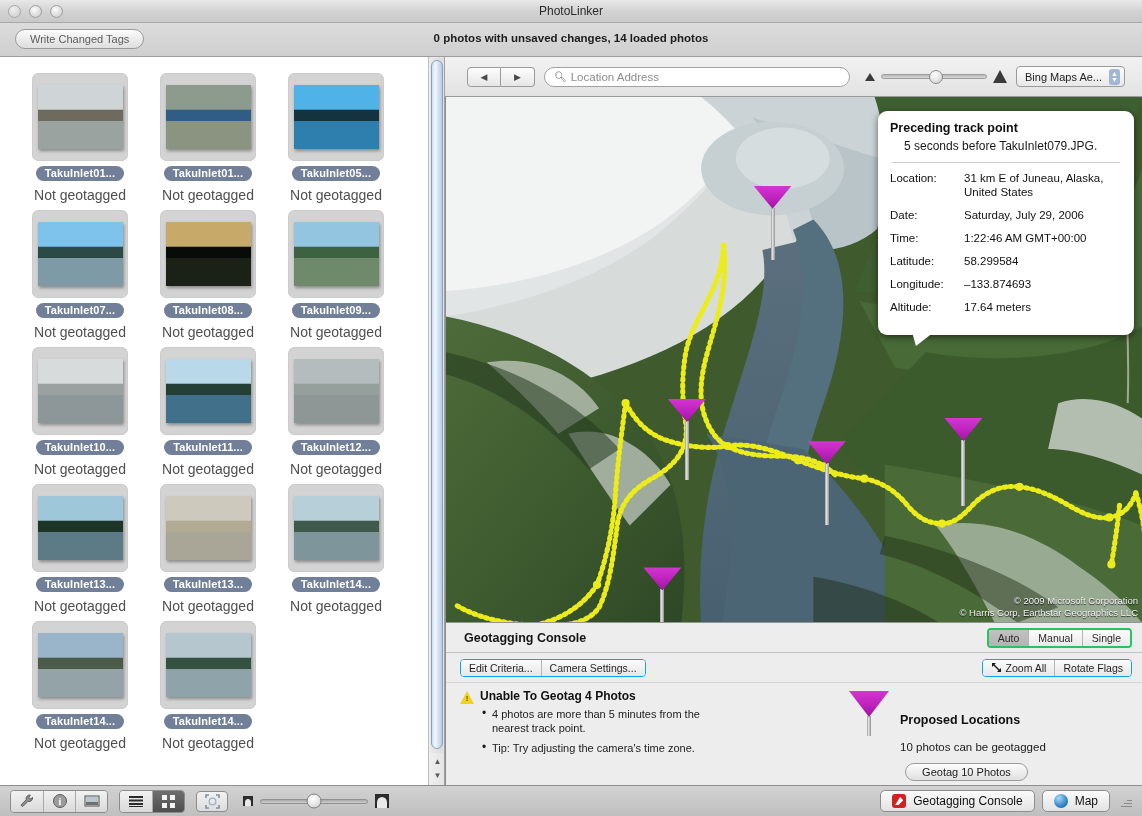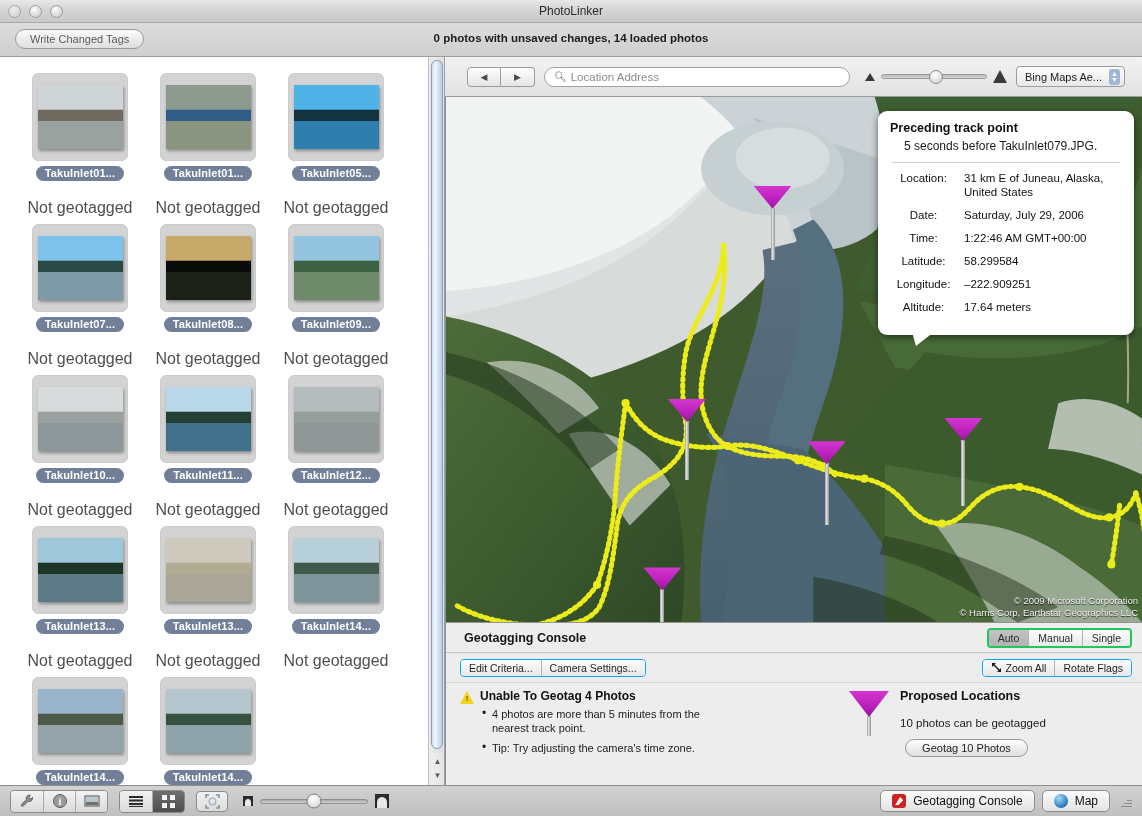--- a/index.html
+++ b/index.html
@@ -80,21 +80,21 @@
     box-shadow: 1px 2px 3px rgba(0,0,0,.35);
     background-size: cover; background-position: center;
   }
   .pill {
     display: inline-block; margin-top: 5px;
     padding: 1px 9px 2px; border-radius: 9px;
     background: #717f99; color: #ffffff;
     font-size: 11px; font-weight: bold; letter-spacing: .1px;
     max-width: 112px; overflow: hidden; white-space: nowrap;
   }
-  .geostate { font-size: 16px; color: #4f4f4f; margin-top: 14px; }
+  .geostate { font-size: 14px; color: #4f4f4f; margin-top: 2px; }
 
   
   .vscroll {
     width: 17px; flex: 0 0 17px;
     background: linear-gradient(to right, #f0f0f0, #e4e4e4);
     border-left: 1px solid #bdbdbd; border-right: 1px solid #9f9f9f;
     position: relative;
   }
   .vscroll .track {
     position: absolute; left: 1px; right: 1px; top: 1px; bottom: 32px;
@@ -195,21 +195,21 @@
   .callout {
     position: absolute; width: 256px;
     background: #ffffff; border-radius: 9px;
     box-shadow: 0 2px 7px rgba(0,0,0,.55);
     padding: 10px 12px 12px;
   }
   .callout h3 { font-size: 12.5px; color: #101010; margin-bottom: 4px; }
   .callout .sub { font-size: 12px; color: #1a1a1a; padding-left: 14px; }
   .callout hr { border: none; border-top: 1px solid #cdcdcd; margin: 9px 2px 8px; }
   .kv { display: flex; font-size: 11.5px; color: #111; margin-bottom: 9px; line-height: 14px; }
-  .kv .k { width: 74px; text-align: center; flex: 0 0 74px; padding-right: 7px; }
+  .kv .k { width: 74px; text-align: left; flex: 0 0 74px; padding-right: 7px; }
   .kv .v { flex: 1 1 auto; }
   .callout-tail {
     position: absolute; left: 34px; bottom: -11px; width: 22px; height: 14px;
     background: #fff; clip-path: polygon(0 0, 100% 0, 18% 100%);
   }
 
   
   .console {
     flex: 0 0 163px; background: #ededed;
     border-top: 1px solid #949494; border-left: 1px solid #8e8e8e;
@@ -264,21 +264,21 @@
   }
   .proposed { width: 300px; flex: 0 0 300px; display: flex; gap: 10px; padding-left: 18px; }
   .prop-flag { flex: 0 0 42px; padding-top: 2px; }
   .prop-flag .cone {
     width: 40px; height: 26px; margin: 0 auto;
     background: linear-gradient(to bottom,#d436cf 0%, #bb1fbb 60%, #961796 100%);
     clip-path: polygon(0 0, 100% 0, 50% 100%);
   }
   .prop-flag .stem { width: 4px; height: 20px; margin: -1px auto 0;
     background: linear-gradient(to right,#9c9c9c,#e3e3e3 40%,#8e8e8e); }
-  .prop-title { font-size: 12.5px; font-weight: bold; color: #111; }
+  .prop-title { font-size: 12.5px; font-weight: bold; color: #111; margin-top: 24px; }
   .prop-count { font-size: 11.5px; color: #1a1a1a; margin-top: 14px; text-align: right; }
   .geotag-btn {
     margin-top: 10px; display: inline-block; padding: 2px 16px;
     border: 1px solid #9b9b9b; border-radius: 10px;
     background: linear-gradient(to bottom,#fdfdfd,#ececec 55%,#e0e0e0);
     font-size: 11px; color: #1c1c1c; cursor: default;
   }
 
   
   .bottombar {
@@ -568,21 +568,21 @@
               <div class="kv">
                 <div class="k">Time:</div>
                 <div class="v">1:22:46 AM GMT+00:00</div>
               </div>
               <div class="kv">
                 <div class="k">Latitude:</div>
                 <div class="v">58.299584</div>
               </div>
               <div class="kv">
                 <div class="k">Longitude:</div>
-                <div class="v">–222.909251</div>
+                <div class="v">–133.874693</div>
               </div>
               <div class="kv">
                 <div class="k">Altitude:</div>
                 <div class="v">17.64 meters</div>
               </div>
             </div>
           <div class="callout-tail"></div>
         </div>
 
         <div class="attrib">

